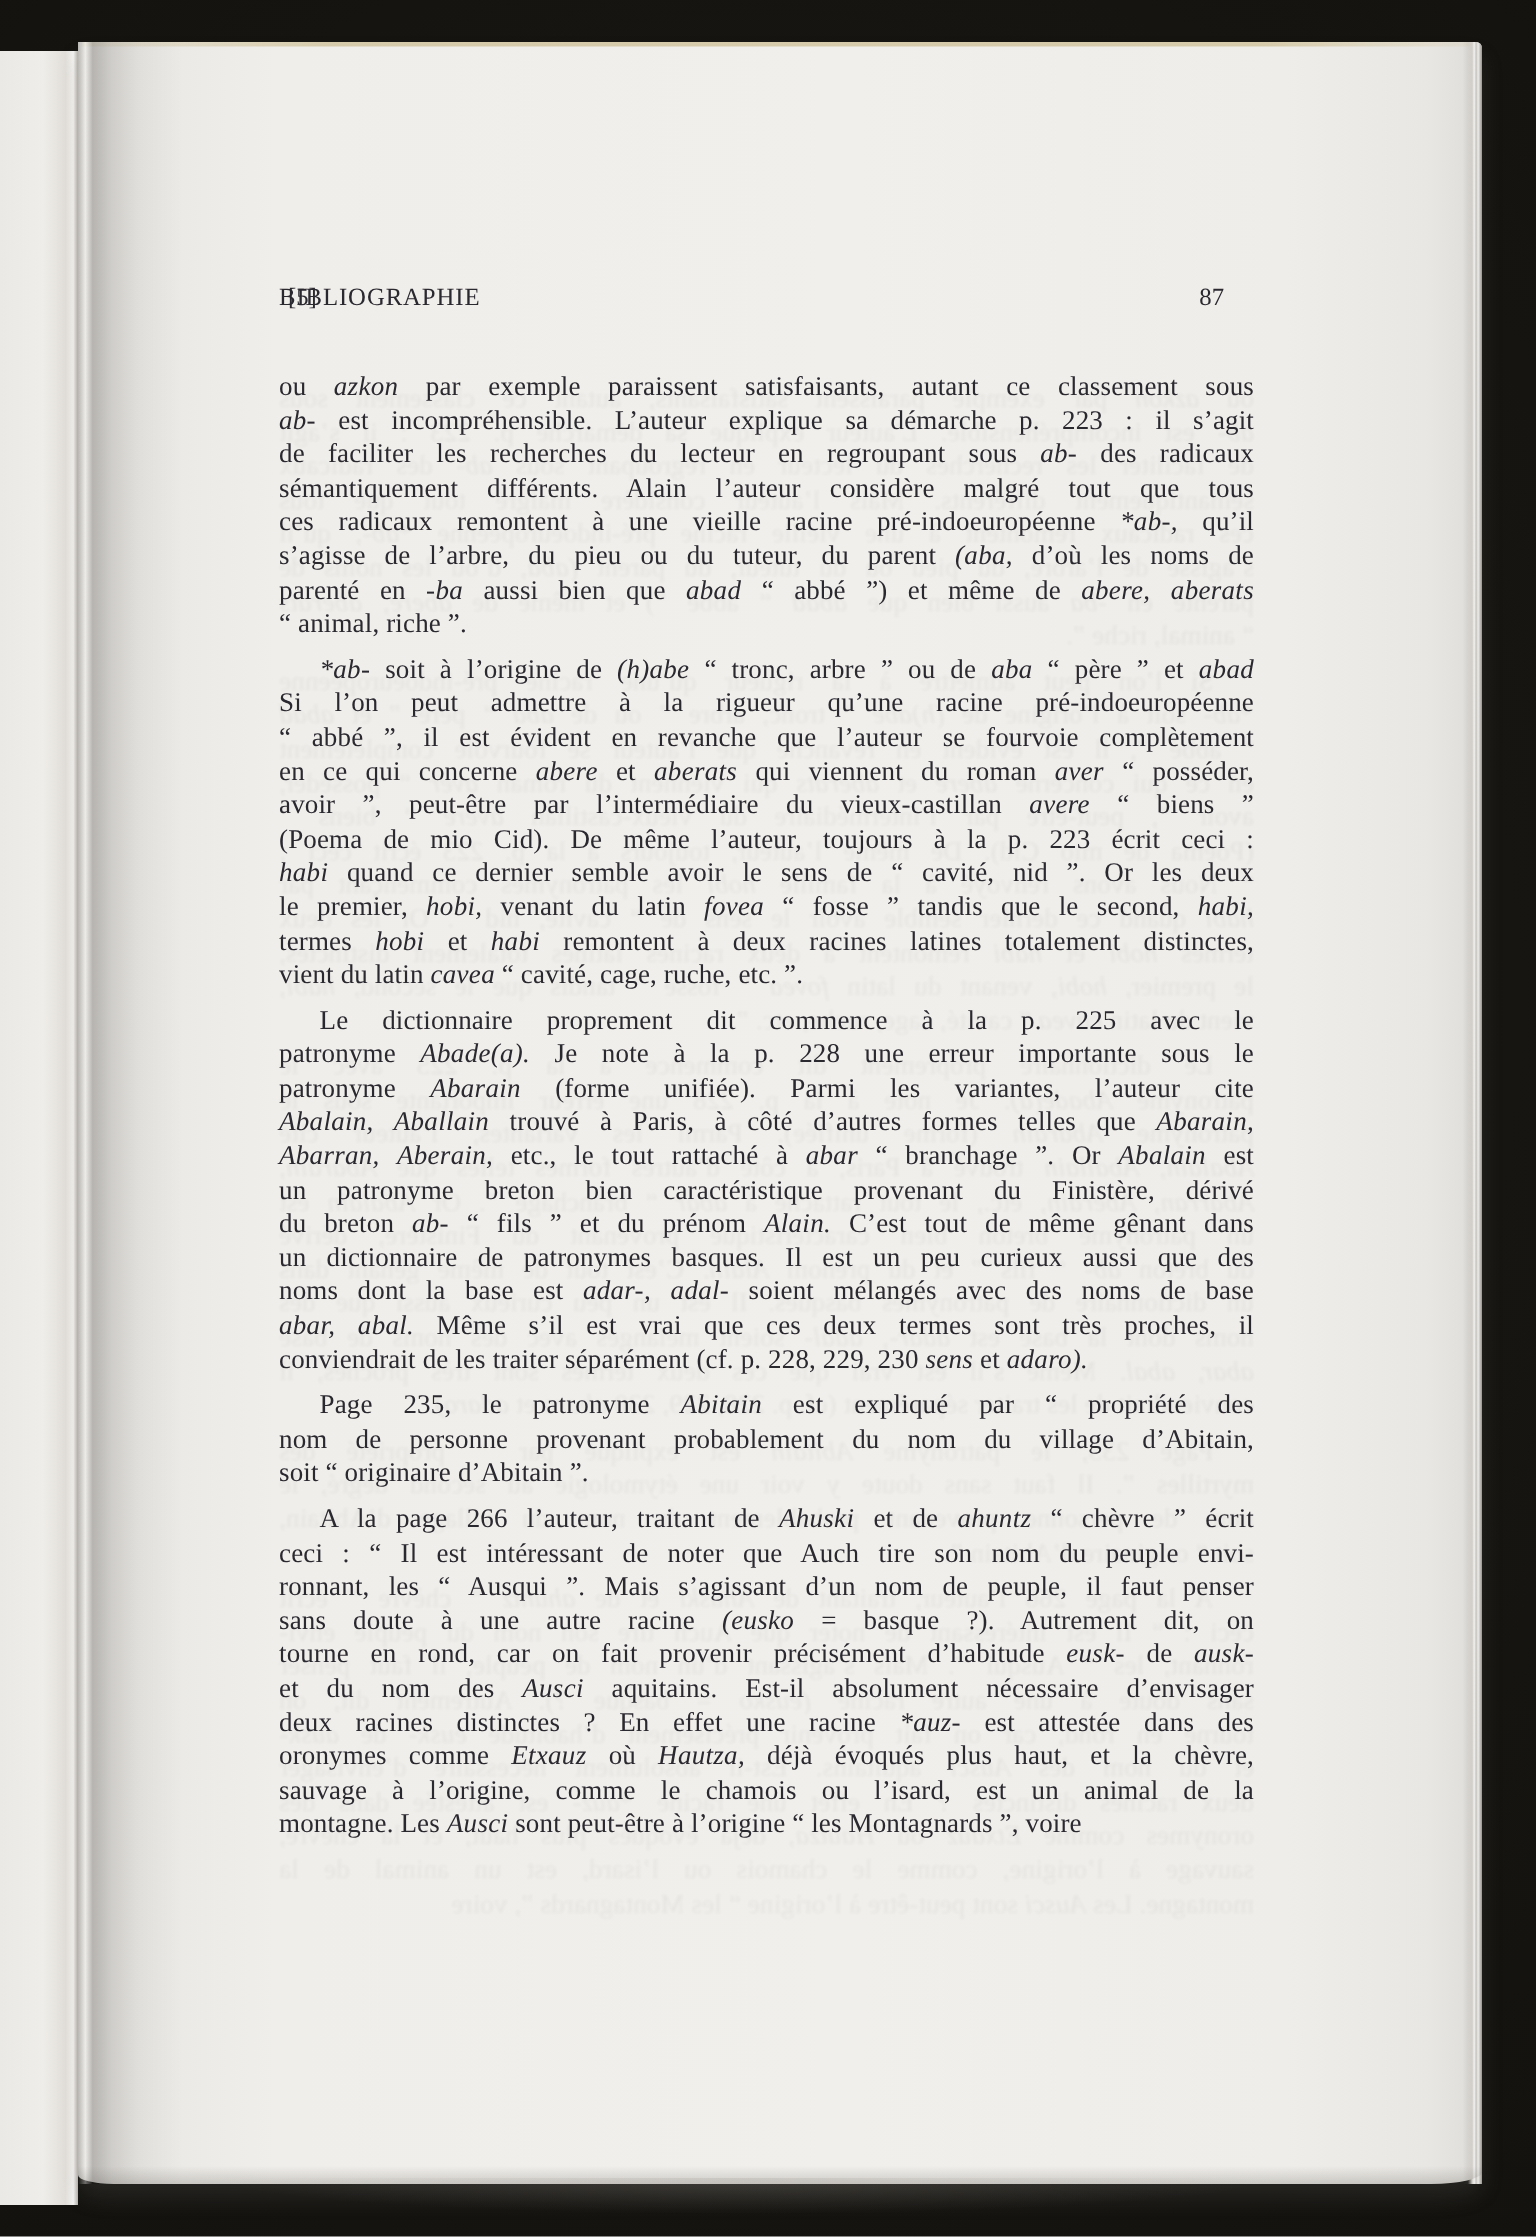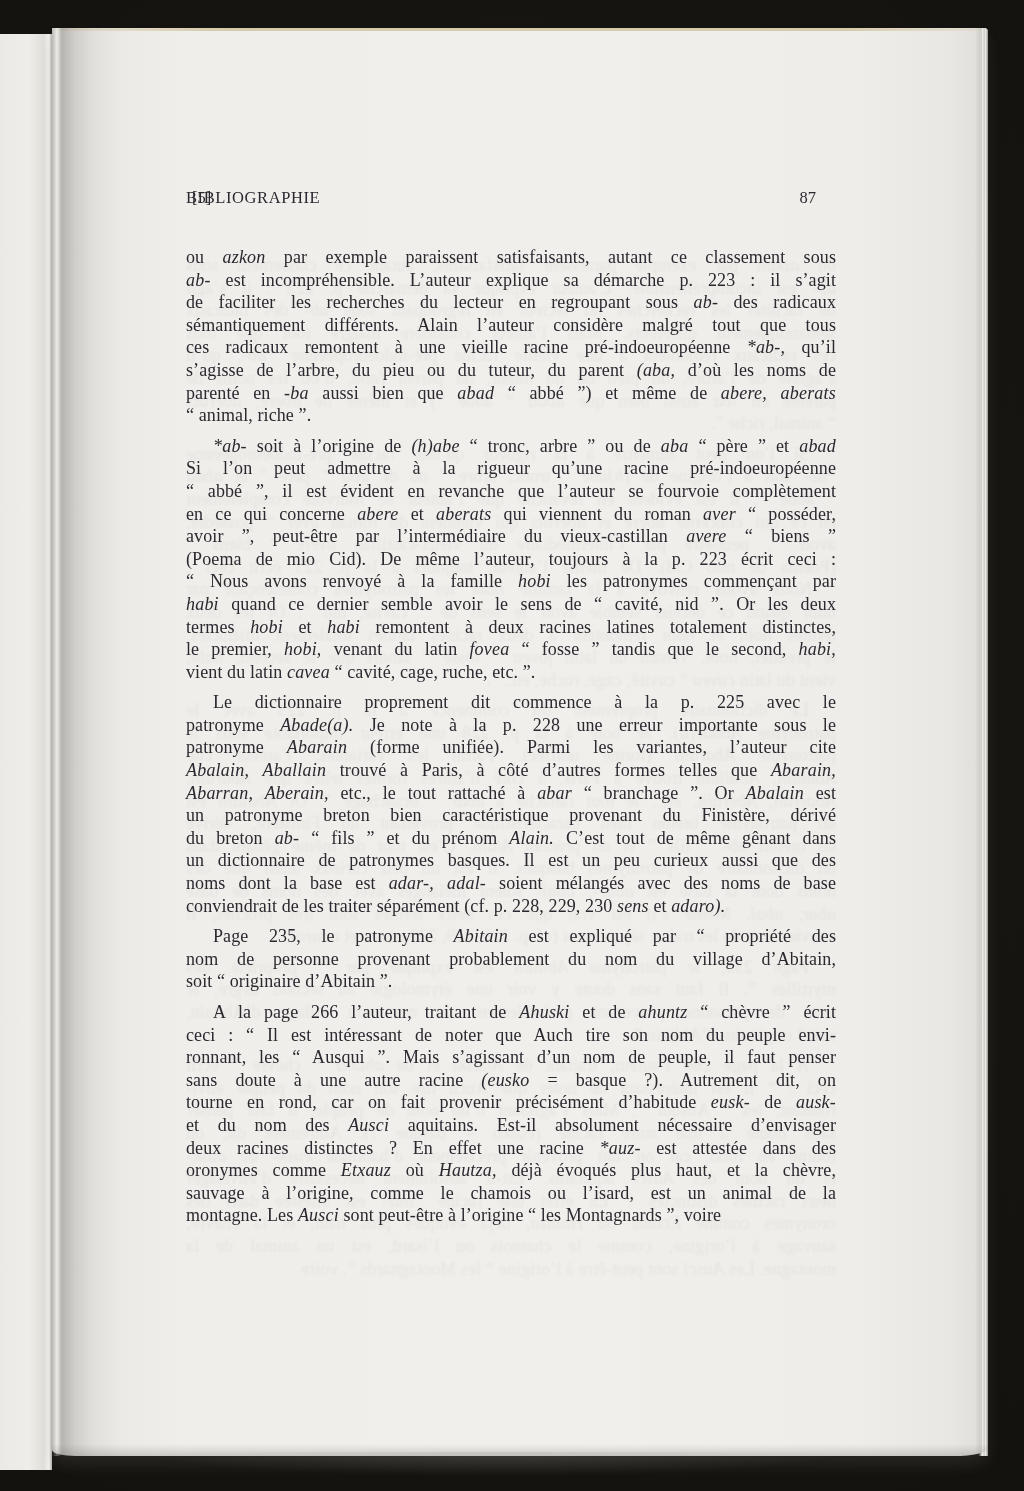--- a/index.html
+++ b/index.html
@@ -166,36 +166,36 @@
           <div class="line">parenté en <i>-ba</i> aussi bien que <i>abad</i> “ abbé ”) et même de <i>abere, aberats</i></div>
           <div class="line last">“ animal, riche ”.</div>
         </div>
         <div class="para indent">
           <div class="line"><i>*ab-</i> soit à l’origine de <i>(h)abe</i> “ tronc, arbre ” ou de <i>aba</i> “ père ” et <i>abad</i></div>
           <div class="line">Si l’on peut admettre à la rigueur qu’une racine pré-indoeuropéenne</div>
           <div class="line">“ abbé ”, il est évident en revanche que l’auteur se fourvoie complètement</div>
           <div class="line">en ce qui concerne <i>abere</i> et <i>aberats</i> qui viennent du roman <i>aver</i> “ posséder,</div>
           <div class="line">avoir ”, peut-être par l’intermédiaire du vieux-castillan <i>avere</i> “ biens ”</div>
           <div class="line">(Poema de mio Cid). De même l’auteur, toujours à la p. 223 écrit ceci :</div>
-          <div class="line">“ Nous avons renvoyé à la famille <i>hobi</i> les patronymes commençant par</div>
           <div class="line"><i>habi</i> quand ce dernier semble avoir le sens de “ cavité, nid ”. Or les deux</div>
+          <div class="line">le premier, <i>hobi,</i> venant du latin <i>fovea</i> “ fosse ” tandis que le second, <i>habi,</i></div>
           <div class="line">termes <i>hobi</i> et <i>habi</i> remontent à deux racines latines totalement distinctes,</div>
-          <div class="line">le premier, <i>hobi,</i> venant du latin <i>fovea</i> “ fosse ” tandis que le second, <i>habi,</i></div>
           <div class="line last">vient du latin <i>cavea</i> “ cavité, cage, ruche, etc. ”.</div>
         </div>
         <div class="para indent">
           <div class="line">Le dictionnaire proprement dit commence à la p. 225 avec le</div>
           <div class="line">patronyme <i>Abade(a).</i> Je note à la p. 228 une erreur importante sous le</div>
           <div class="line">patronyme <i>Abarain</i> (forme unifiée). Parmi les variantes, l’auteur cite</div>
           <div class="line"><i>Abalain, Aballain</i> trouvé à Paris, à côté d’autres formes telles que <i>Abarain,</i></div>
           <div class="line"><i>Abarran, Aberain,</i> etc., le tout rattaché à <i>abar</i> “ branchage ”. Or <i>Abalain</i> est</div>
           <div class="line">un patronyme breton bien caractéristique provenant du Finistère, dérivé</div>
           <div class="line">du breton <i>ab-</i> “ fils ” et du prénom <i>Alain.</i> C’est tout de même gênant dans</div>
           <div class="line">un dictionnaire de patronymes basques. Il est un peu curieux aussi que des</div>
           <div class="line">noms dont la base est <i>adar-, adal-</i> soient mélangés avec des noms de base</div>
+          <div class="line"><i>abar, abal.</i> Même s’il est vrai que ces deux termes sont très proches, il</div>
           <div class="line last">conviendrait de les traiter séparément (cf. p. 228, 229, 230 <i>sens</i> et <i>adaro).</i></div>
         </div>
         <div class="para indent">
           <div class="line">Page 235, le patronyme <i>Abitain</i> est expliqué par “ propriété des</div>
           <div class="line">nom de personne provenant probablement du nom du village d’Abitain,</div>
           <div class="line last">soit “ originaire d’Abitain ”.</div>
         </div>
         <div class="para indent">
           <div class="line">A la page 266 l’auteur, traitant de <i>Ahuski</i> et de <i>ahuntz</i> “ chèvre ” écrit</div>
           <div class="line">ceci : “ Il est intéressant de noter que Auch tire son nom du peuple envi-</div>

